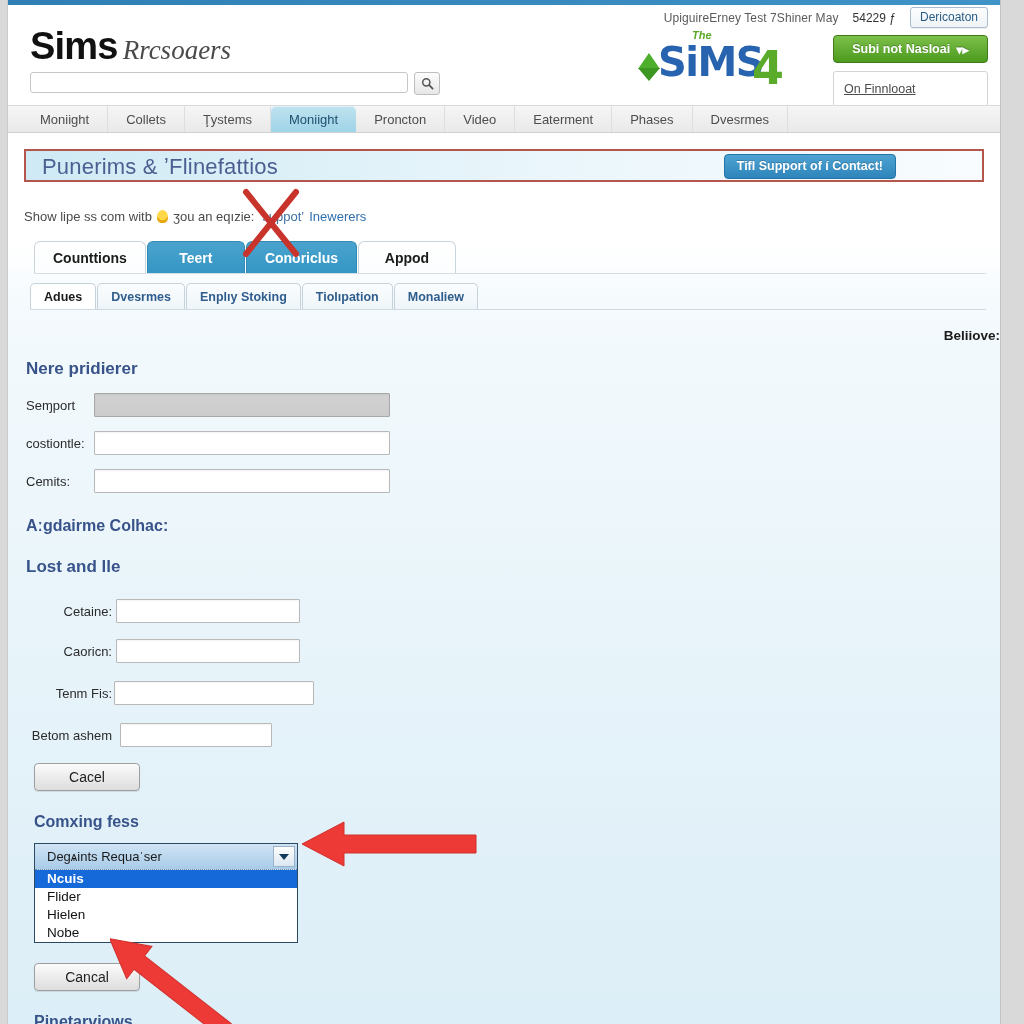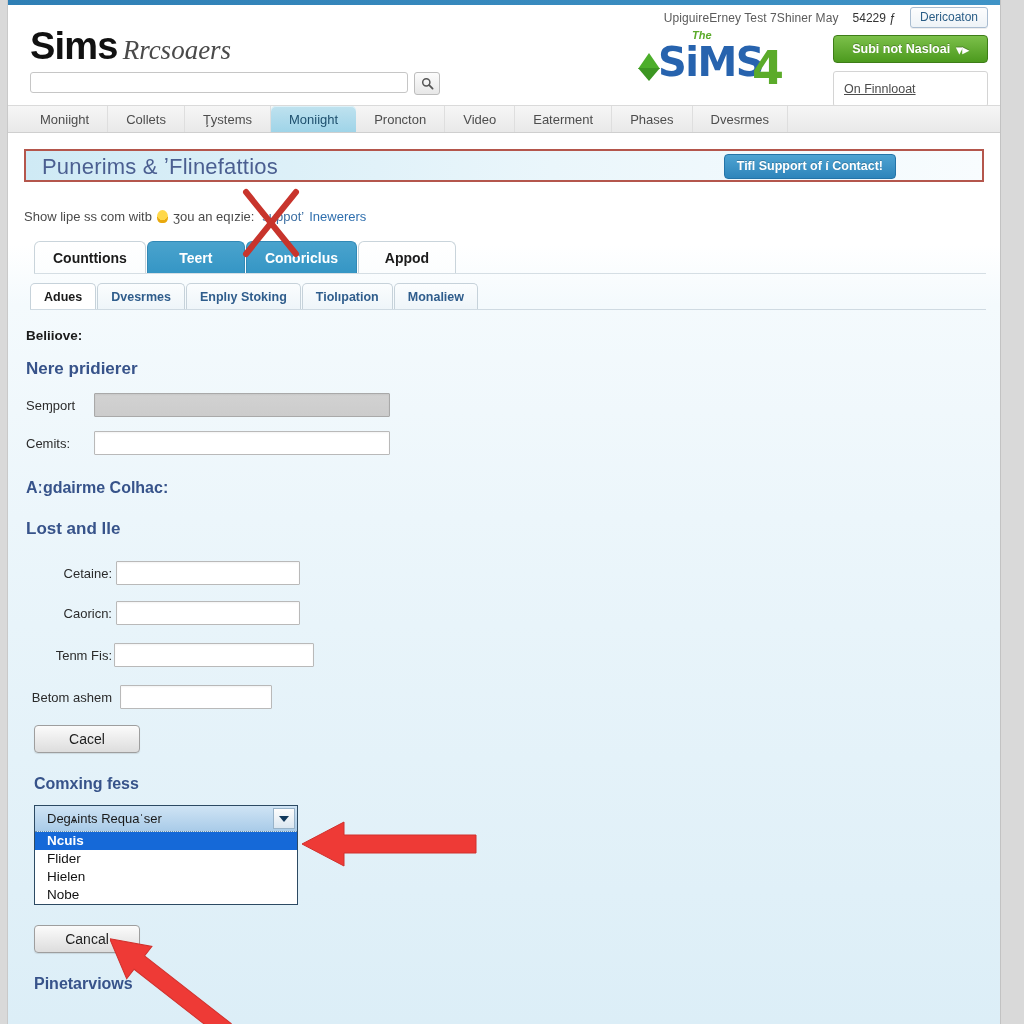--- a/index.html
+++ b/index.html
@@ -312,20 +312,21 @@
   }
   .tabrow2 .t2.active {
     background: #ffffff;
     color: #1a1a1a;
   }
 
   .sec-label {
     margin: 18px 0 0 18px;
     font-size: 13.5px; font-weight: 700; color: #1b1b1b;
     filter: blur(0.25px);
+    text-align: right;
   }
   .sec-head {
     margin: 16px 0 0 18px;
     font-size: 17px; font-weight: 700; color: #37538a;
     filter: blur(0.25px);
   }
   .sec-head.sub { font-size: 16px; }
 
   .field {
     display: flex; align-items: center;
@@ -553,20 +554,24 @@
       </div>
 
       <div class="sec-label">Beliiove:</div>
       <div class="sec-head">Nere pridierer</div>
 
       <div class="field">
         <div class="lbl">Seɱport</div>
         <div class="inp gray" style="width:296px;"></div>
       </div>
       <div class="field">
+        <div class="lbl">costiontle:</div>
+        <div class="inp" style="width:296px;"></div>
+      </div>
+      <div class="field">
         <div class="lbl">Cemits:</div>
         <div class="inp" style="width:296px;"></div>
       </div>
 
       <div class="sec-head sub" style="margin-top:24px;">Aːgdairme Colhac:</div>
 
       <div class="sec-head" style="margin-top:22px;">Lost and lle</div>
 
       <div class="field" style="margin-top:22px;">
         <div class="lbl r">Cetaine:</div>

